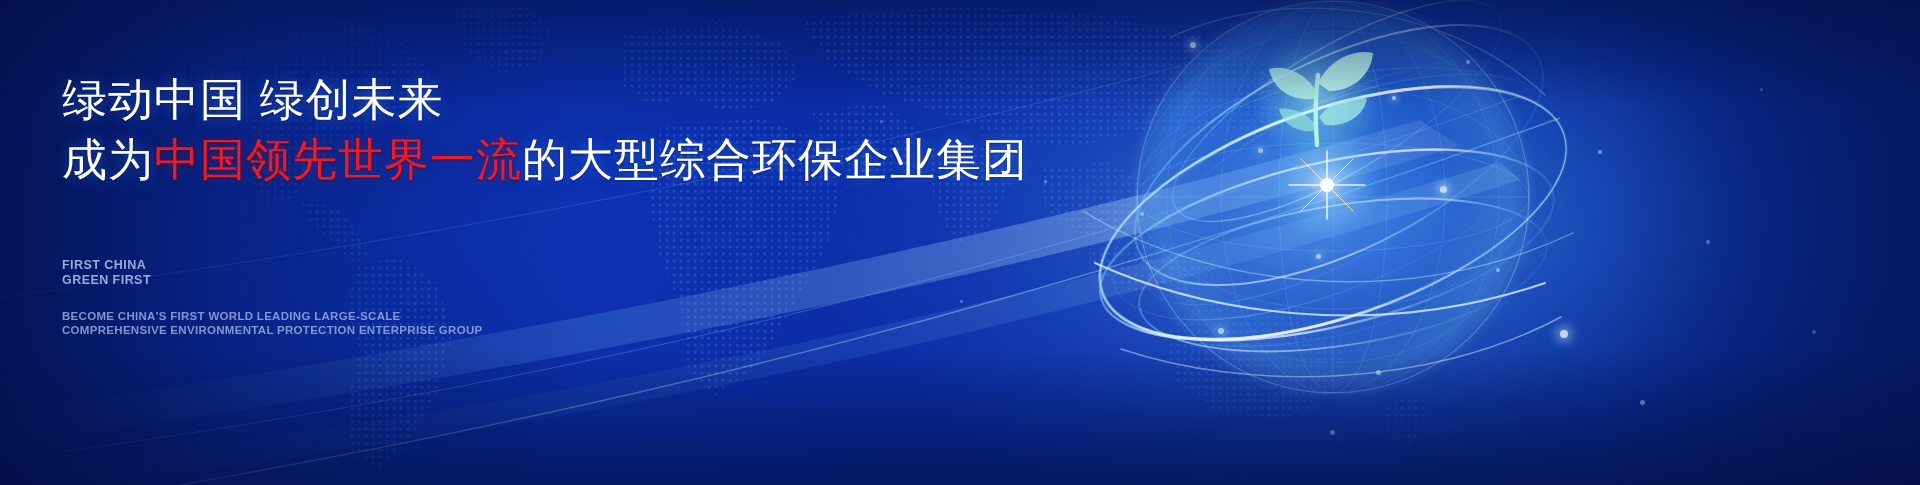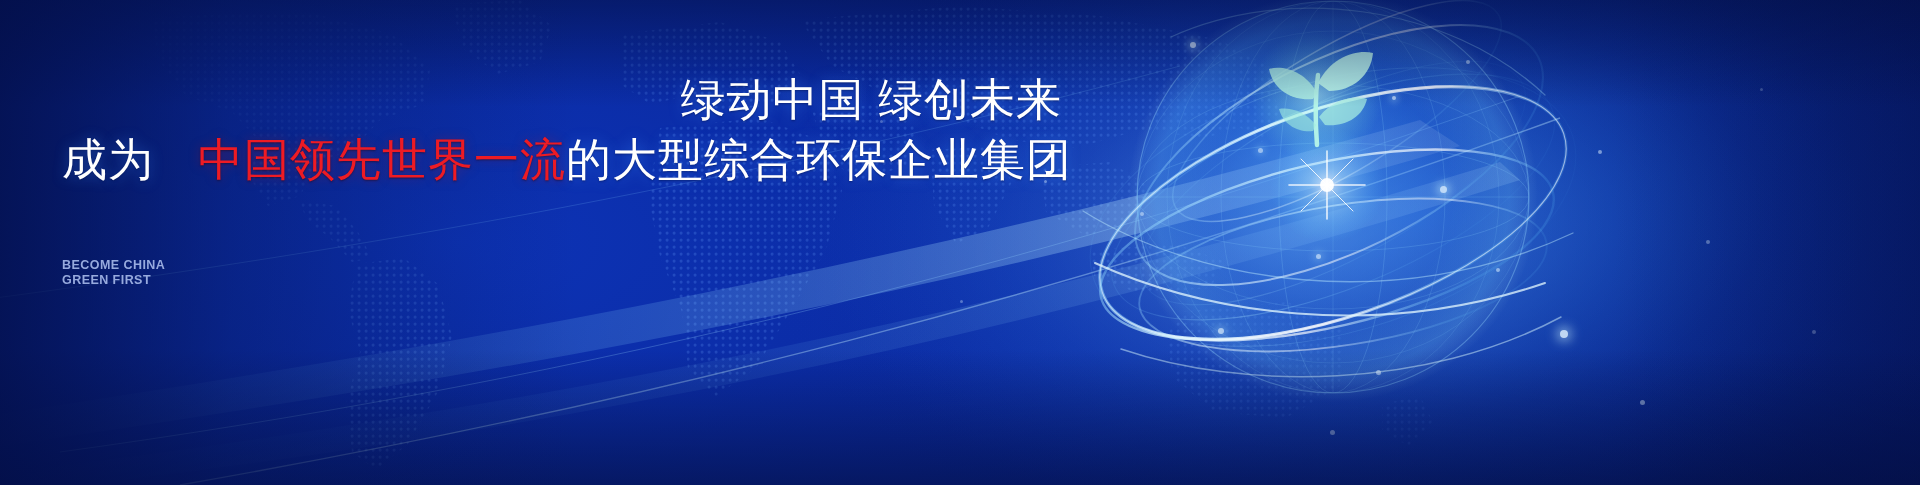--- a/index.html
+++ b/index.html
@@ -68,27 +68,25 @@
   }
   .hl-line {
     display: block;
     color: #ffffff;
     font-size: 45px;
     line-height: 56px;
     font-weight: 400;
     letter-spacing: 1px;
     white-space: nowrap;
     text-shadow: 0 0 14px rgba(60,140,255,0.45), 0 1px 2px rgba(0,10,60,0.5);
-    text-align: right;
   }
   .hl-line-2 { margin-top: 4px; }
   .hl-red {
     color: #ee1b24;
     text-shadow: 0 0 12px rgba(180,20,30,0.35), 0 1px 2px rgba(30,0,0,0.45);
-    margin-left: 44px;
   }
 
   .slogan {
     position: absolute;
     left: 0;
     top: 258px;
   }
   .slogan-line {
     display: block;
     color: #9fb2e4;
@@ -335,19 +333,23 @@
   <div class="vignette"></div>
 
   <div class="copy">
 
     <div class="headline">
       <span class="hl-line">绿动中国 绿创未来</span>
       <span class="hl-line hl-line-2"><span>成为</span><span class="hl-red">中国领先世界一流</span><span>的大型综合环保企业集团</span></span>
     </div>
 
     <div class="slogan">
-      <span class="slogan-line">BECOME CHINA</span>
+      <span class="slogan-line">FIRST CHINA</span>
       <span class="slogan-line">GREEN FIRST</span>
     </div>
 
+    <div class="tagline">
+      <span class="tagline-line">BECOME CHINA'S FIRST WORLD LEADING LARGE-SCALE</span>
+      <span class="tagline-line">COMPREHENSIVE ENVIRONMENTAL PROTECTION ENTERPRISE GROUP</span>
+    </div>
 
   </div>
 </div>
 
 </body></html>

